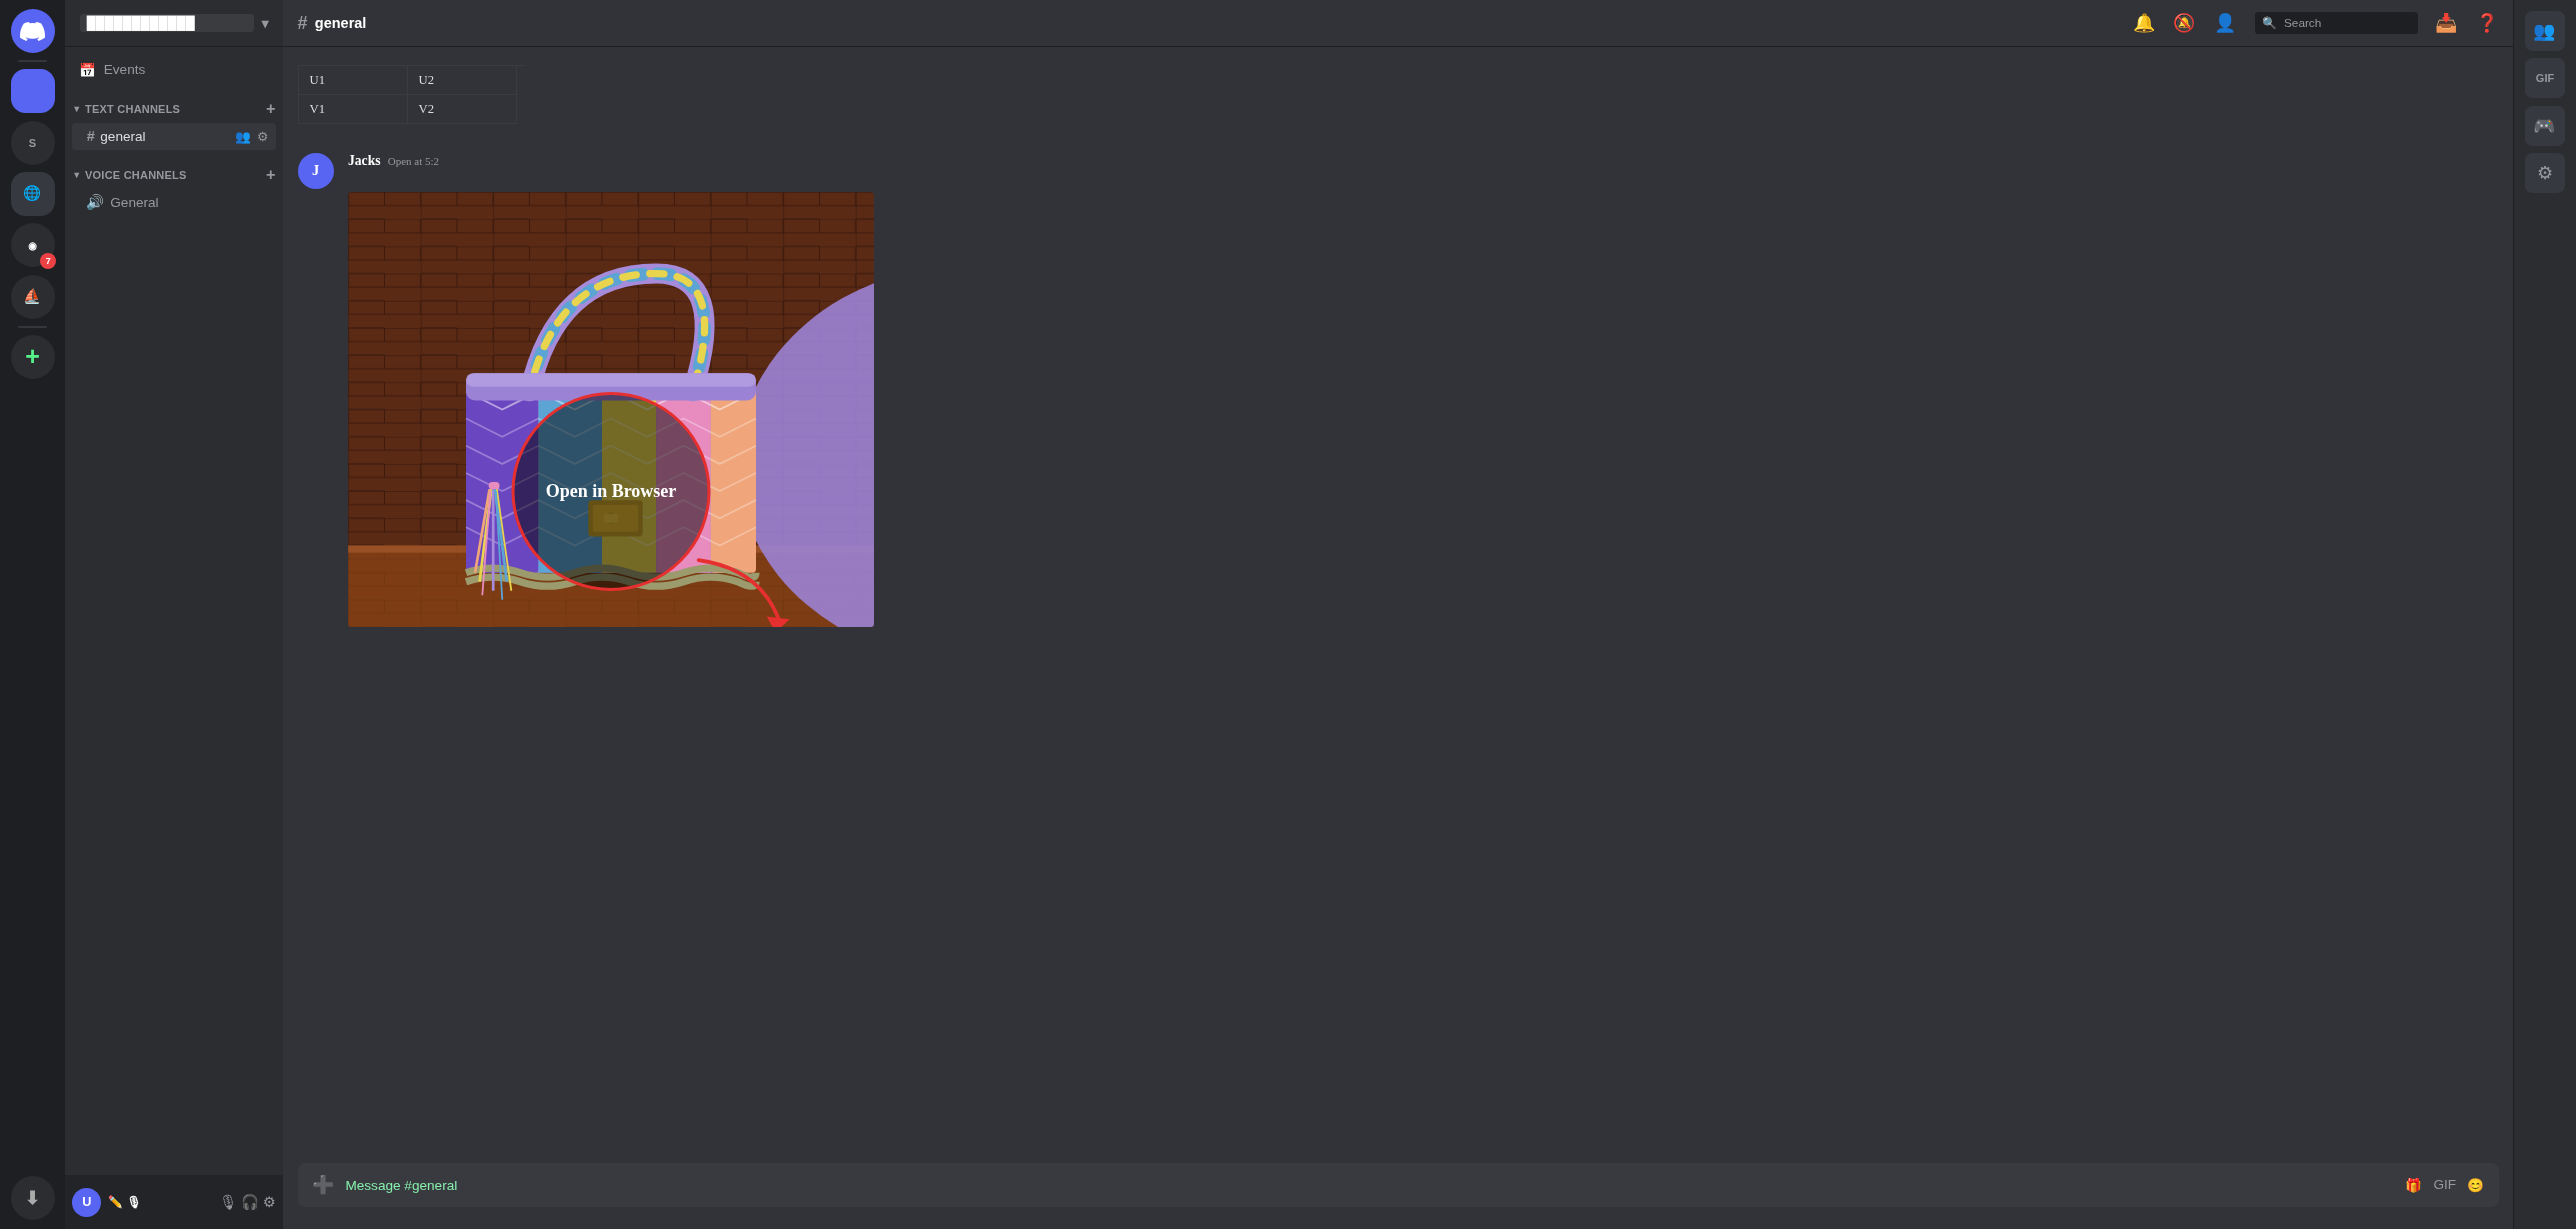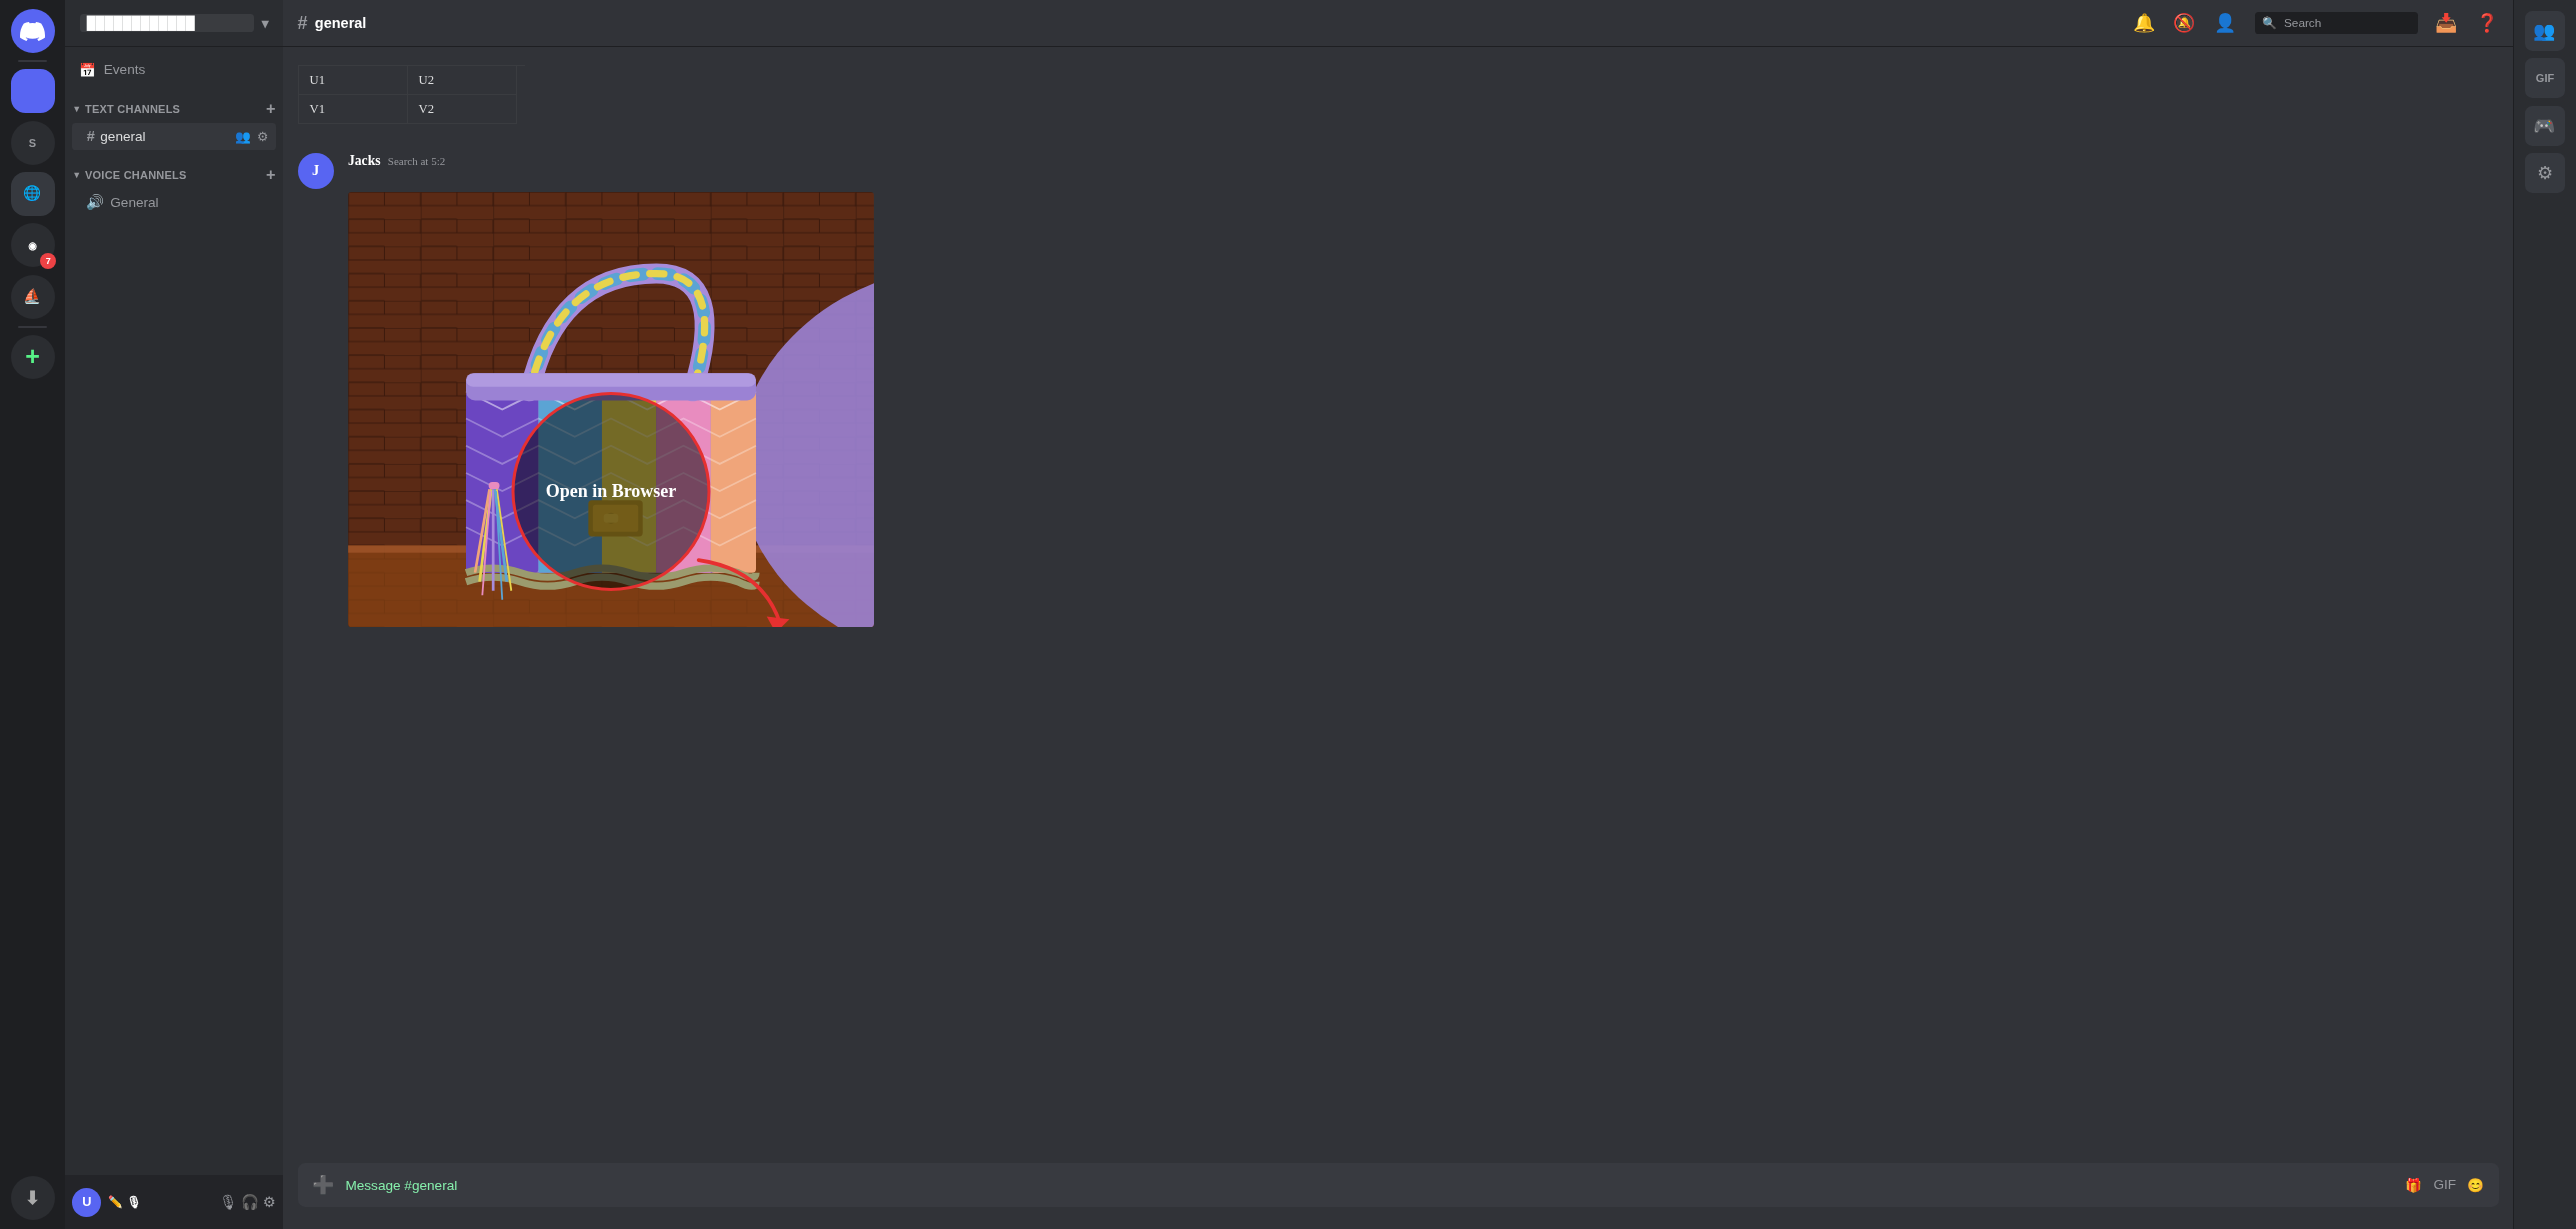--- a/index.html
+++ b/index.html
@@ -500,21 +500,21 @@
         <div class="fake-cell">V1</div>
         <div class="fake-cell">V2</div>
       </div>
     </div>
 
     <div class="message">
       <div class="message-avatar" style="background:#5865f2;">J</div>
       <div class="message-content">
         <div class="message-header">
           <span class="message-author">Jacks</span>
-          <span class="message-time">Search at 5:2</span>
+          <span class="message-time">Open at 5:2</span>
         </div>
 
         
         <div class="message-image-wrapper" style="position:relative;">
           
           <div style="width:526px;height:435px;border-radius:3.6px;overflow:hidden;position:relative;">
             
             <svg width="526" height="435" viewBox="0 0 580 480">
 
               <defs>

